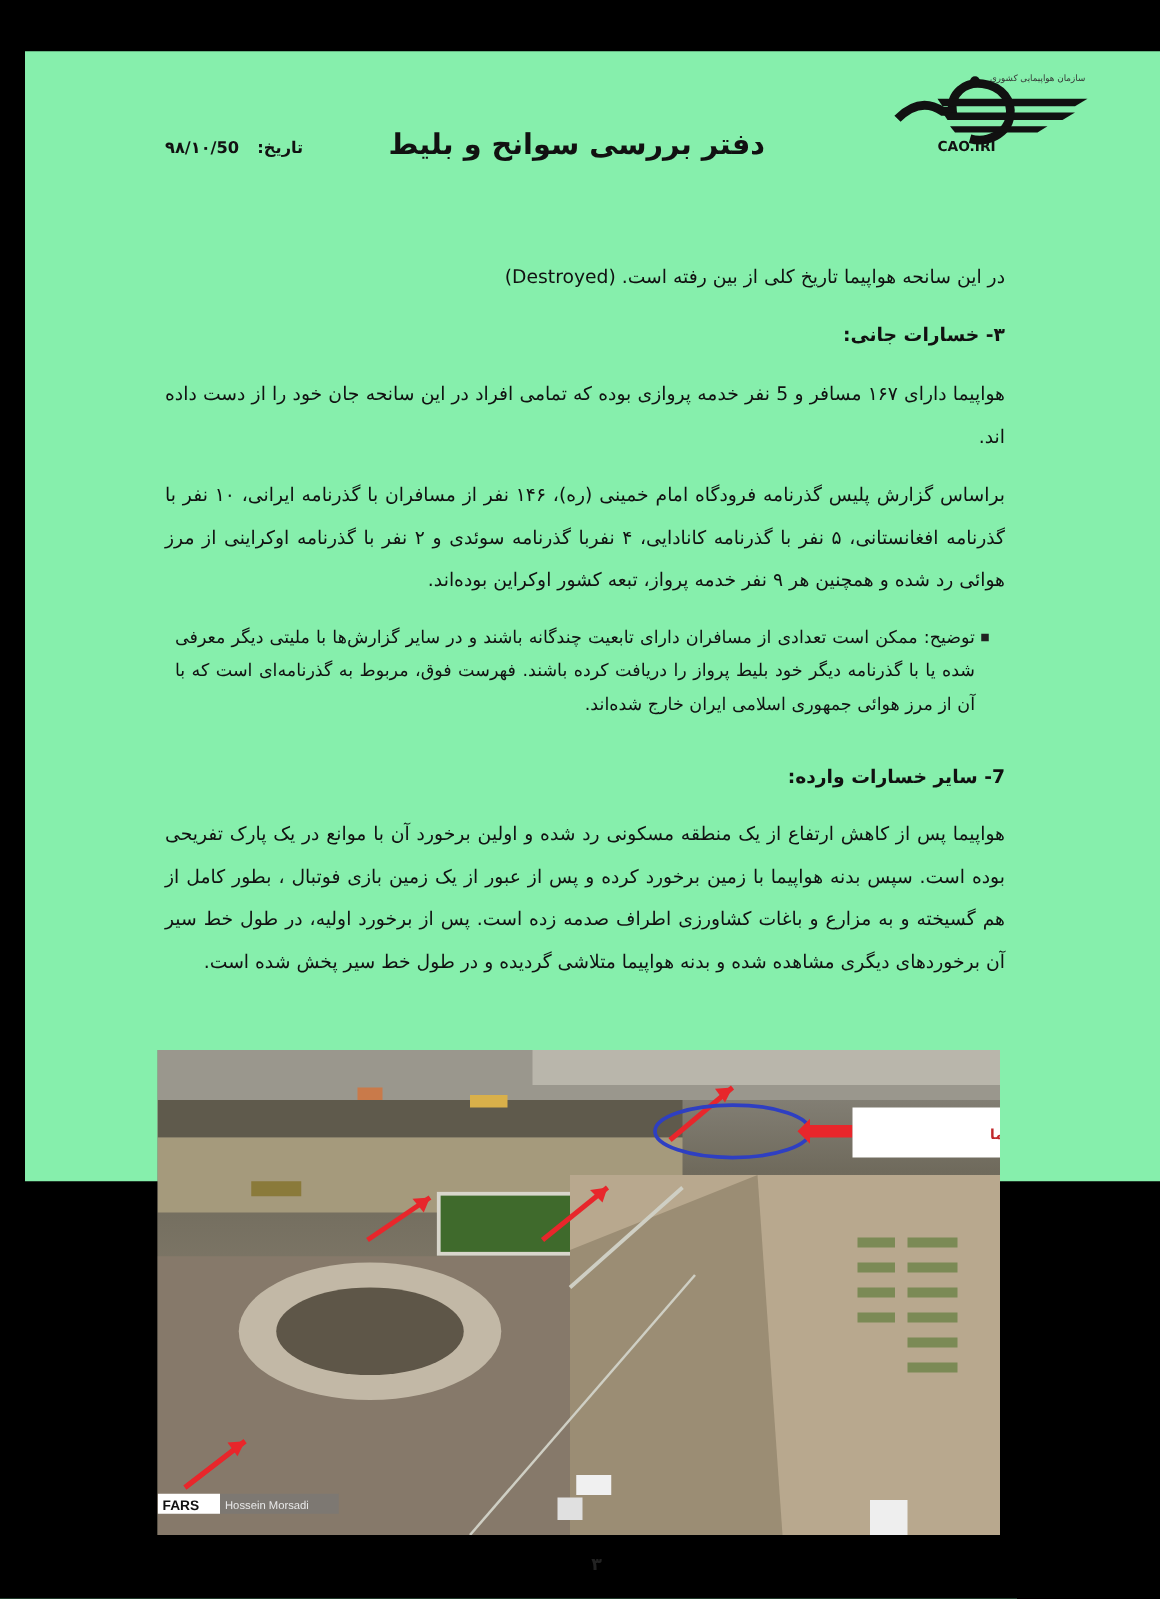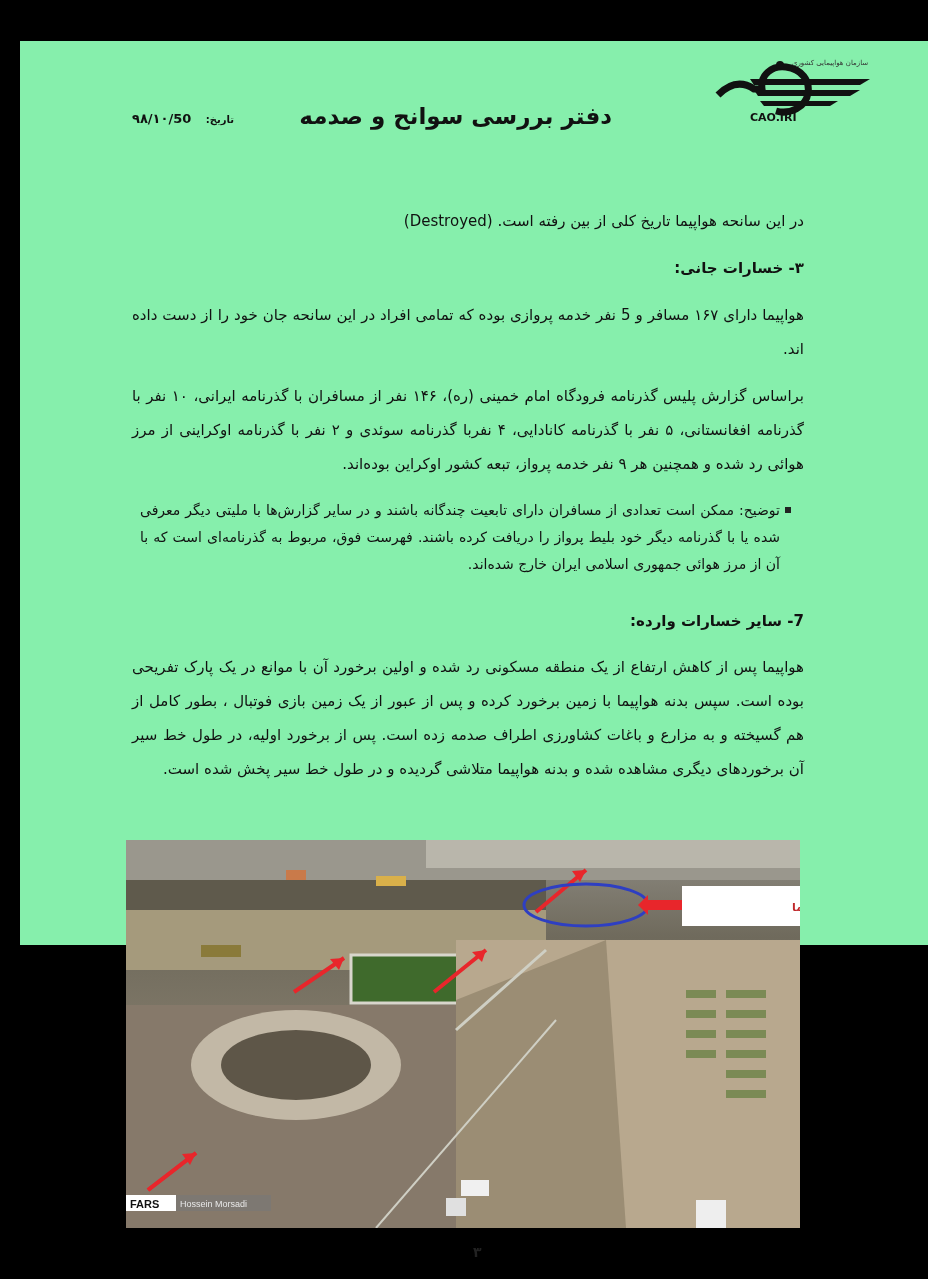--- a/index.html
+++ b/index.html
@@ -1,21 +1,21 @@
 <!DOCTYPE html>
 <html><head>
 <meta charset="utf-8">
 <style>
   html, body { margin:0; padding:0; }
   body { width:928px; height:1279px; background:#000; position:relative; overflow:hidden; font-family:"DejaVu Sans", sans-serif; }
   .page { position:absolute; left:20px; top:3px; width:908px; height:904px; background:#86efac;margin-top:38px; }
   .logo { position:absolute; left:690px; top:12px; width:170px; height:72px; }
   .header-title { position:absolute; right:316px; top:62px; font-size:23px; font-weight:bold; color:#111; direction:rtl; white-space:nowrap; }
   .date-wrap { position:absolute; left:112px; top:70px; direction:rtl; font-size:13px; font-weight:bold; color:#111; white-space:nowrap; }
-  .date-wrap .lbl { margin-left:10px; font-size:10px; }
+  .date-wrap .lbl { margin-left:10px; font-size:13px; }
   .content { position:absolute; left:112px; width:672px; direction:rtl; text-align:justify; color:#111; }
   .h { font-weight:bold; font-size:15px; }
   .p { font-size:15px; line-height:34px; }
   .note { position:absolute; left:120px; width:640px; direction:rtl; text-align:justify; font-size:14px; line-height:27px; color:#111; }
   .bullet { position:absolute; left:765px; top:466px; width:6px; height:6px; background:#222; }
   .photo { position:absolute; left:106px; top:799px; width:674px; height:388px; overflow:hidden; background:#8a8373; }
   .page-num { position:absolute; left:453px; top:1203px; font-size:14px; font-weight:bold; color:#222; }
 </style>
 </head>
 <body>
@@ -25,21 +25,21 @@
   <svg class="logo" viewBox="0 0 170 72">
     <path d="M8 42 C20 30 32 28 44 36 L52 36 C50 22 62 12 76 14 C92 16 100 28 98 40 C96 54 80 62 66 58" fill="none" stroke="#111" stroke-width="7"></path>
     <path d="M40 26 L160 26 L150 32 L44 32 Z" fill="#111"></path>
     <path d="M44 37 L150 37 L140 43 L48 43 Z" fill="#111"></path>
     <path d="M50 48 L128 48 L120 53 L54 53 Z" fill="#111"></path>
     <circle cx="70" cy="12" r="4" fill="#111"></circle>
     <text x="82" y="12" font-size="7" fill="#333" font-family="DejaVu Sans, sans-serif">سازمان هواپیمایی کشوری</text>
     <text x="40" y="68" font-size="11" font-weight="bold" fill="#111" font-family="DejaVu Sans, sans-serif">CAO.IRI</text>
   </svg>
 
-  <div class="header-title">دفتر بررسی سوانح و صدمه</div>
+  <div class="header-title">دفتر بررسی سوانح و بلیط</div>
   <div class="date-wrap">
     <span class="lbl">تاریخ:</span>
     <span>۹۸/۱۰/50</span>
   </div>
 
   <div class="content p" style="top:163px;">در این سانحه هواپیما تاریخ کلی از بین رفته است. (Destroyed)</div>
 
   <div class="content h" style="top:218px;">۳-  خسارات جانی:</div>
   <div class="content p" style="top:257px;">هواپیما دارای ۱۶۷ مسافر و 5 نفر خدمه پروازی بوده که تمامی افراد در این سانحه جان خود را از دست داده اند.</div>
   <div class="content p" style="top:338px;">براساس گزارش پلیس گذرنامه فرودگاه امام خمینی (ره)، ۱۴۶ نفر از مسافران با گذرنامه ایرانی، ۱۰ نفر با گذرنامه افغانستانی، ۵ نفر با گذرنامه کانادایی، ۴ نفربا گذرنامه سوئدی و ۲ نفر با گذرنامه اوکراینی از مرز هوائی رد شده و همچنین هر ۹ نفر خدمه پرواز، تبعه کشور اوکراین بوده‌اند.</div>

